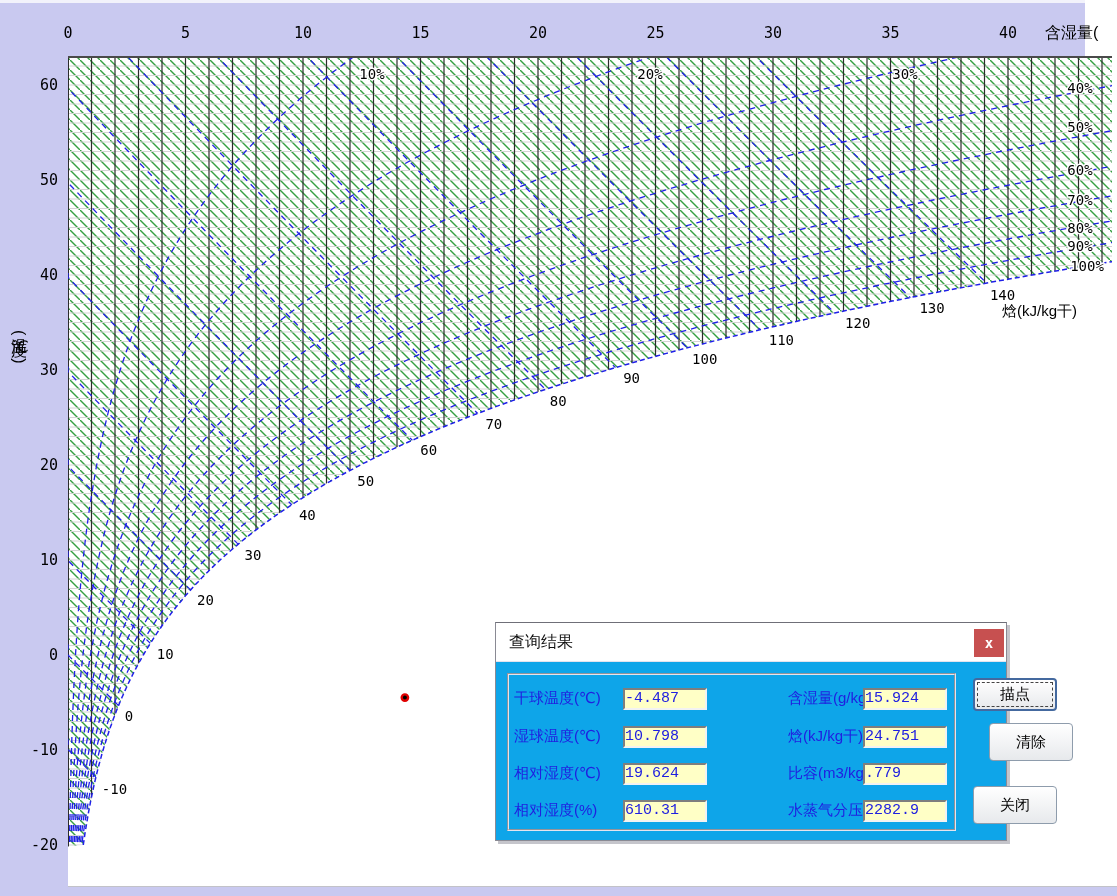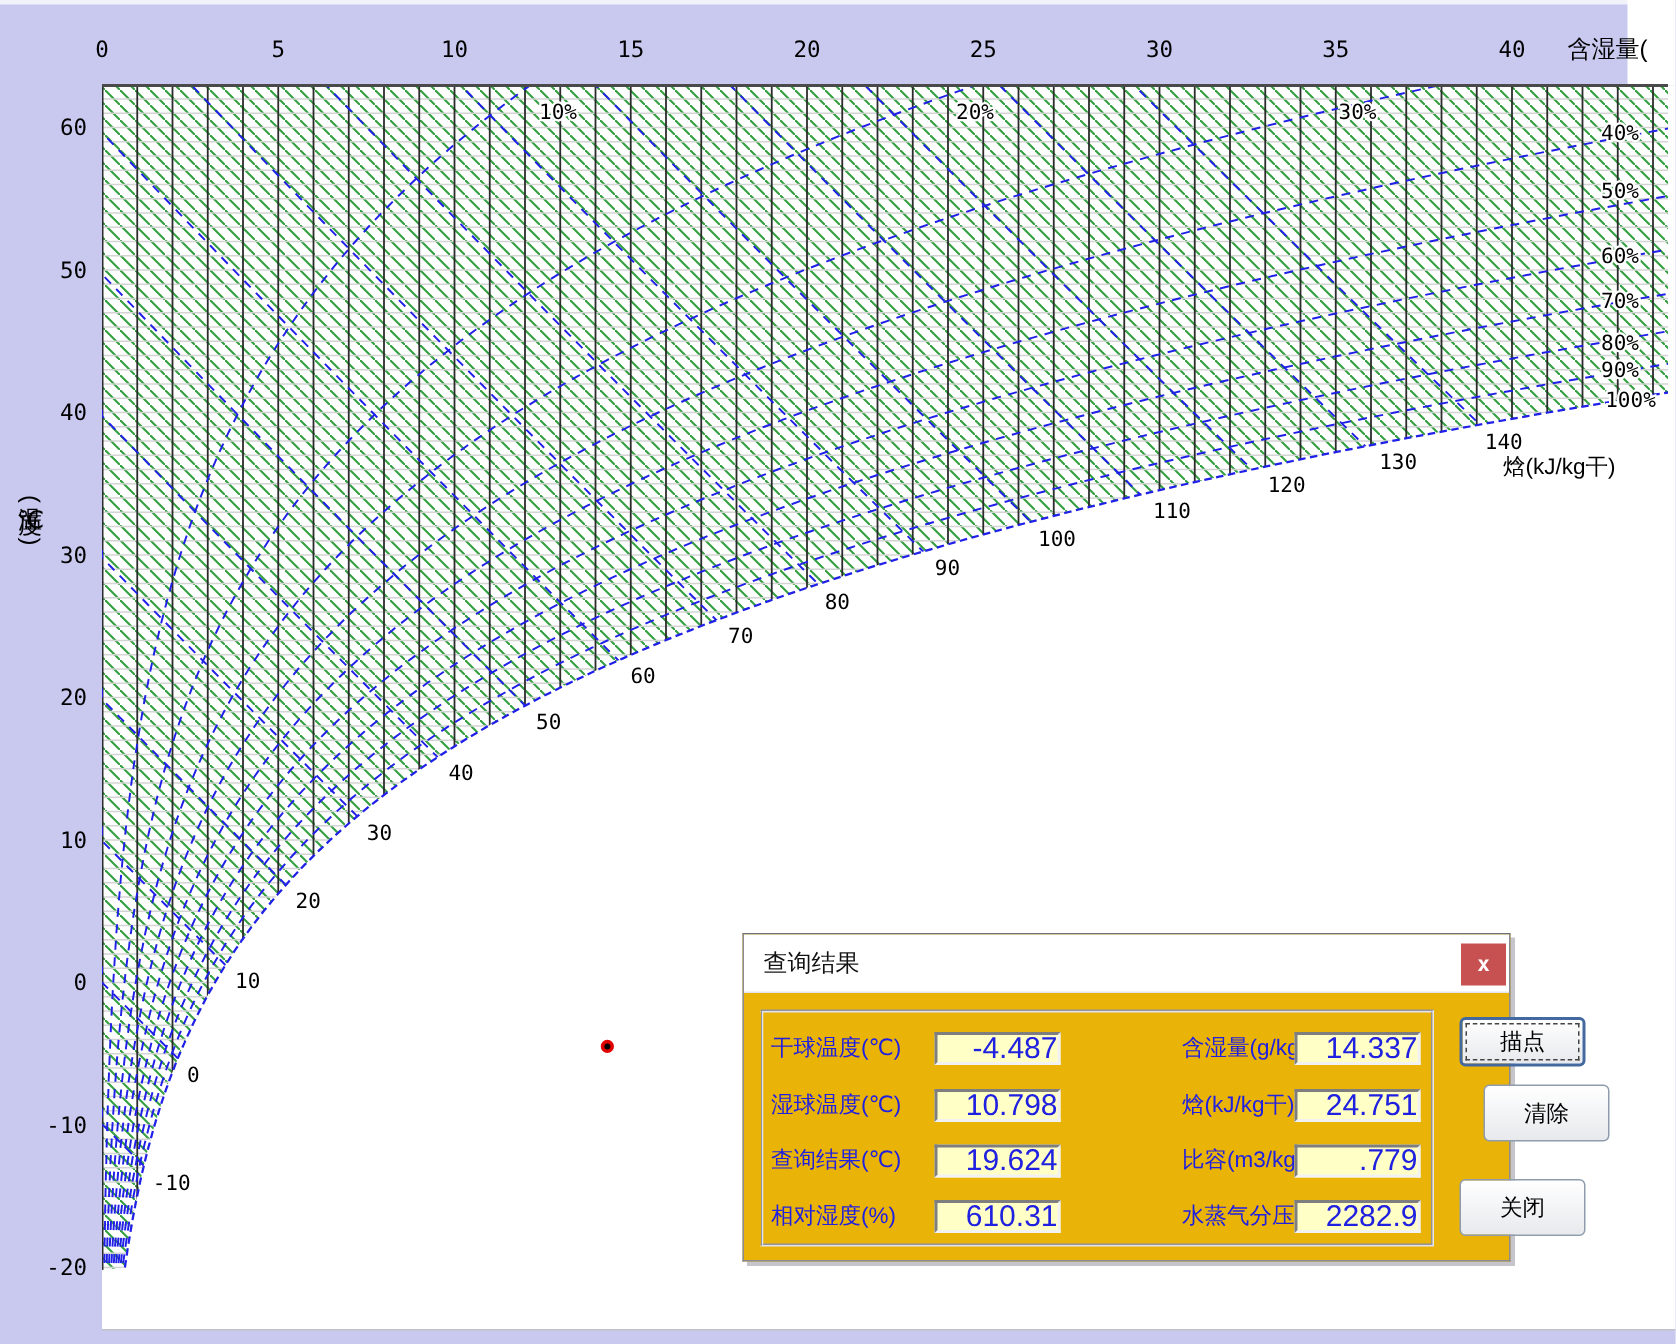--- a/index.html
+++ b/index.html
@@ -14,21 +14,21 @@
   #bottom-strip{position:absolute;left:68px;top:886px;width:1049px;height:10px;background:#c9c9f0;border-top:1px solid #c2c2c8;}
   #chart-wrap{position:absolute;left:0;top:0;width:1117px;height:896px;}
   #y-axis-label{
     position:absolute;left:8px;top:326px;
     writing-mode:vertical-rl;text-orientation:mixed;
     font-size:16px;color:#000;letter-spacing:2px;
   }
   
   #dialog{
     position:absolute;left:495px;top:622px;width:512px;height:219px;
-    background:#eab308;border:1px solid #8a8a94;border-top:1px solid #6f6f78;
+    background:#0ea5e9;border:1px solid #8a8a94;border-top:1px solid #6f6f78;
     box-shadow:3px 3px 0 rgba(110,110,125,.4);box-sizing:border-box;
   }
   #dialog-titlebar{
     position:absolute;left:0;top:0;right:0;height:38px;background:#ffffff;
     border-bottom:1px solid #e3e3ee;
   }
   #dialog-title{position:absolute;left:13px;top:9px;font-size:16px;color:#111;}
   #dialog-close{
     position:absolute;right:2px;top:6px;width:30px;height:28px;
     background:#c75050;color:#fff;font-size:14px;font-weight:bold;
@@ -39,23 +39,23 @@
     position:absolute;left:11px;top:50px;width:449px;height:158px;
     border:2px groove #e4e4ee;box-sizing:border-box;
   }
   .fld-label{
     position:absolute;font-size:15px;color:#2020e0;white-space:nowrap;
   }
   .fld-box{
     position:absolute;width:84px;height:22px;background:#ffffc6;
     border-top:2px solid #7e7e7e;border-left:2px solid #7e7e7e;
     border-bottom:2px solid #f2f2f2;border-right:2px solid #f2f2f2;
-    box-sizing:border-box;color:#2020e0;font-size:20px;
-    font-family:Liberation Sans, sans-serif;
-    text-align:right;line-height:18px;
+    box-sizing:border-box;color:#2020e0;font-size:15px;
+    font-family:Liberation Mono, monospace;
+    text-align:left;line-height:18px;
   }
   .dlg-btn{
     position:absolute;left:477px;width:84px;
     background:linear-gradient(#ffffff,#e7e9ec);
     border:1px solid #8e9cac;border-radius:4px;
     font-size:15px;color:#000;cursor:pointer;
     font-family:"Liberation Sans","DejaVu Sans",sans-serif;
     display:flex;align-items:center;justify-content:center;box-sizing:border-box;
   }
   #btn-plot{top:55px;height:33px;border:2px solid #44699f;outline:1px dashed #444;outline-offset:-5px;}
@@ -298,27 +298,27 @@
     <span id="dialog-title">查询结果</span>
     <div id="dialog-close">x</div>
   </div>
 
   <div id="group-panel"></div>
 
   <span class="fld-label" style="left:18px;top:66px">干球温度(℃)</span>
   <div class="fld-box" style="left:127px;top:65px">-4.487</div>
   <span class="fld-label" style="left:18px;top:104px">湿球温度(℃)</span>
   <div class="fld-box" style="left:127px;top:103px">10.798</div>
-  <span class="fld-label" style="left:18px;top:141px">查询结果(℃)</span>
+  <span class="fld-label" style="left:18px;top:141px">相对湿度(℃)</span>
   <div class="fld-box" style="left:127px;top:140px">19.624</div>
   <span class="fld-label" style="left:18px;top:178px">相对湿度(%)</span>
   <div class="fld-box" style="left:127px;top:177px">610.31</div>
 
   <span class="fld-label" style="left:292px;top:66px">含湿量(g/kg干)</span>
-  <div class="fld-box" style="left:367px;top:65px">14.337</div>
+  <div class="fld-box" style="left:367px;top:65px">15.924</div>
   <span class="fld-label" style="left:292px;top:104px">焓(kJ/kg干)</span>
   <div class="fld-box" style="left:367px;top:103px">24.751</div>
   <span class="fld-label" style="left:292px;top:141px">比容(m3/kg干)</span>
   <div class="fld-box" style="left:367px;top:140px">.779</div>
   <span class="fld-label" style="left:292px;top:178px">水蒸气分压(Pa)</span>
   <div class="fld-box" style="left:367px;top:177px">2282.9</div>
 
   <div class="dlg-btn" id="btn-plot">描点</div>
   <div class="dlg-btn" id="btn-clear">清除</div>
   <div class="dlg-btn" id="btn-close">关闭</div>

